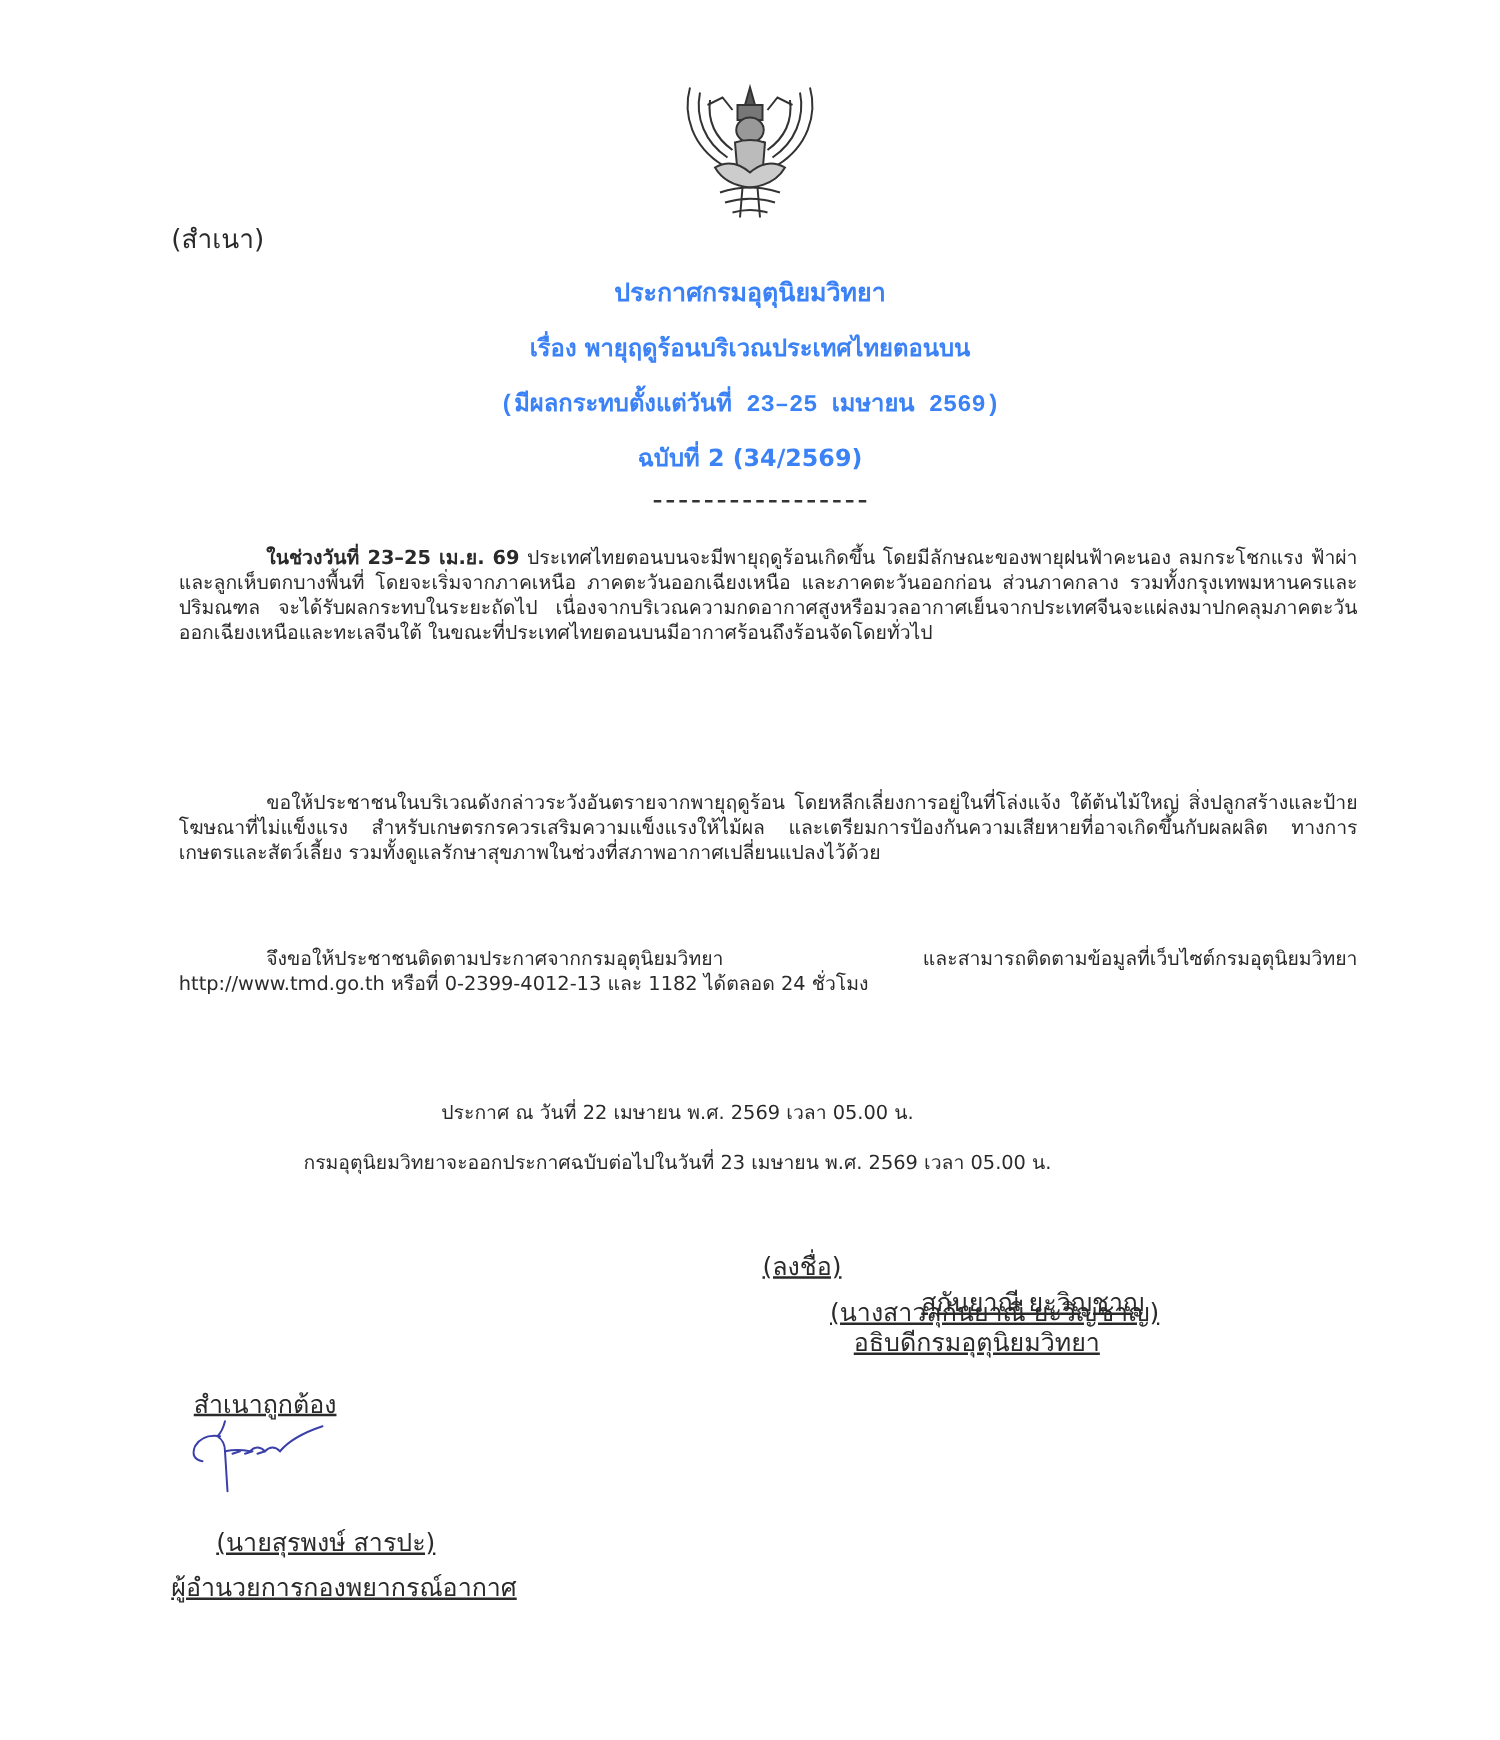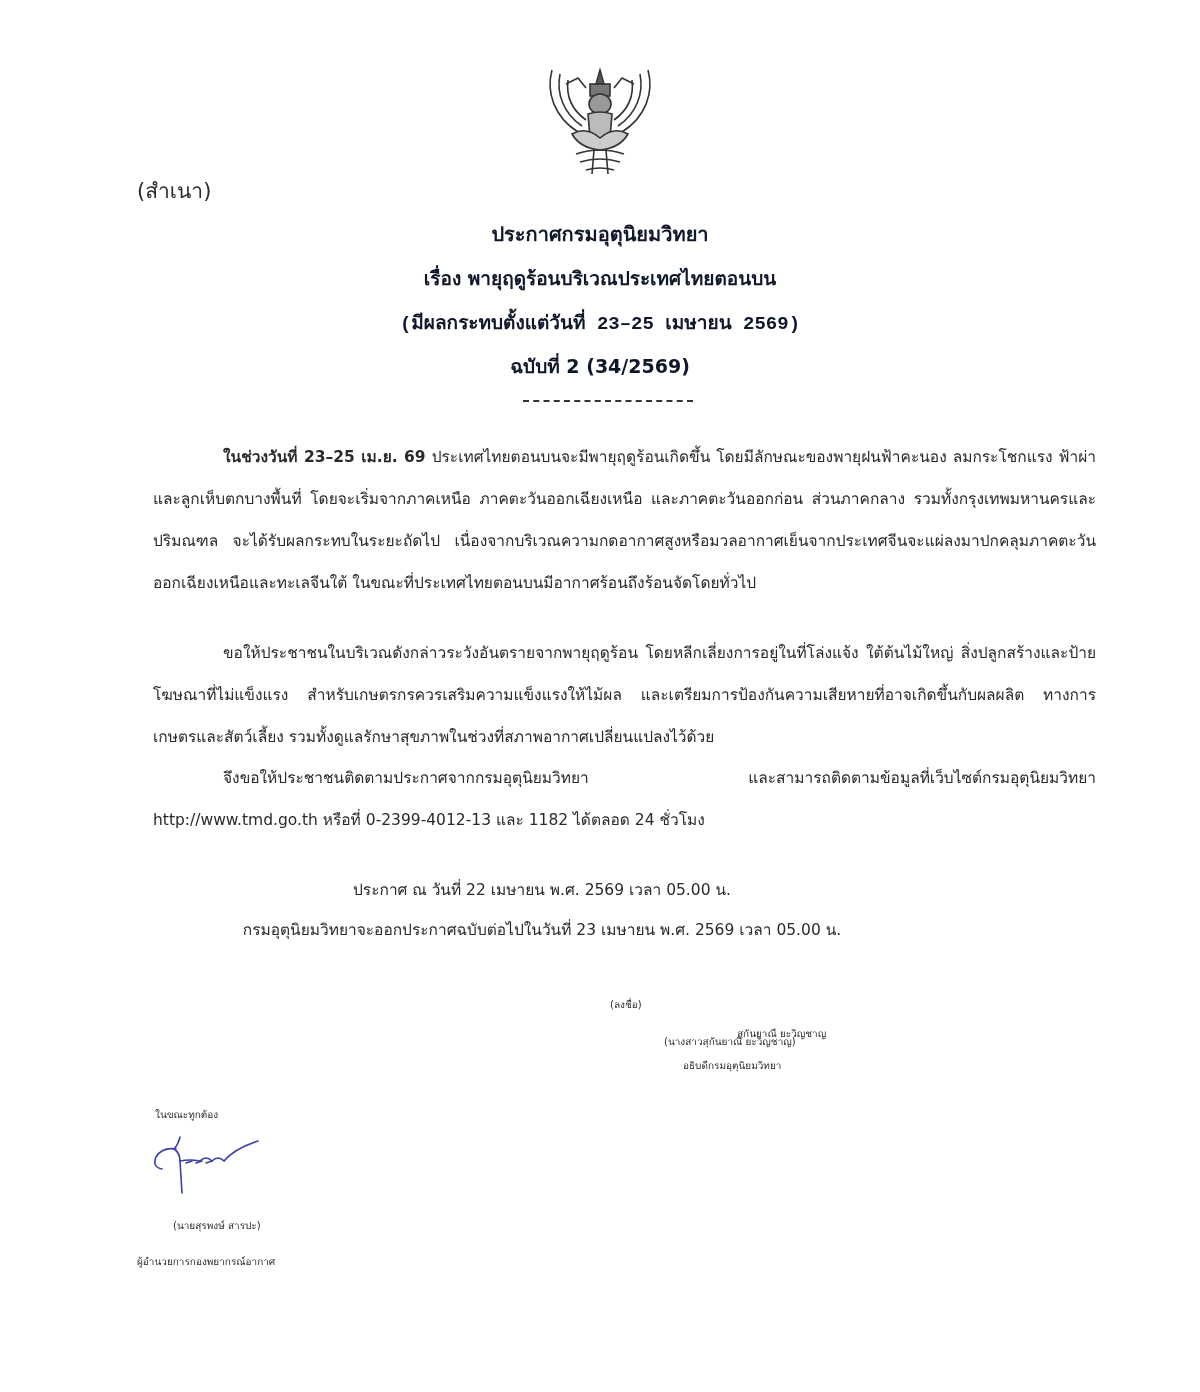--- a/index.html
+++ b/index.html
@@ -4,27 +4,27 @@
 <style>
   html, body { margin: 0; padding: 0; background: #ffffff; }
   body {
     width: 1200px; height: 1392px; position: relative; overflow: hidden;
     font-family: "DejaVu Sans", "Liberation Sans", sans-serif;
     color: #2a2a2a;
   }
   .abs { position: absolute; }
   .garuda { left: 540px; top: 62px; width: 120px; height: 118px; }
   .copy-mark { left: 137px; top: 174px; font-size: 21px; }
-  .title-line { position: absolute; left: 0; width: 1200px; text-align: center; font-weight: bold; font-size: 19px; color: #0f172a; }
+  .title-line { position: absolute; left: 0; width: 1200px; text-align: center; font-weight: bold; font-size: 19px; color: #3b82f6; }
   .divider { left: 523px; top: 400px; width: 170px; border-top: 2px dashed #333; }
-  .para { left: 153px; width: 943px; font-size: 15.5px; line-height: 42px; text-align: justify; text-align-last: left; }
+  .para { left: 143px; width: 943px; font-size: 15.5px; line-height: 20px; text-align: justify; text-align-last: left; }
   .para .indent { display: inline-block; width: 70px; }
   .para b { font-weight: bold; }
   .center-line { left: 0; width: 1084px; text-align: center; font-size: 15.5px; }
-  .sig-line { font-size: 10px; }
+  .sig-line { font-size: 20px; text-decoration: underline; }
   .sig-svg { left: 150px; top: 1135px; width: 115px; height: 60px; }
 </style>
 </head>
 <body>
 
 <div class="abs garuda">
   <svg width="120" height="118" viewBox="0 0 120 118">
     <g fill="none" stroke="#333" stroke-width="1.6">
 
       <path d="M12 8 C6 30 14 55 38 70 M20 12 C16 32 24 52 42 64 M28 18 C26 34 32 48 46 58"></path>
@@ -68,21 +68,21 @@
 </div>
 
 <div class="abs center-line" style="top:877px;">ประกาศ ณ วันที่ 22 เมษายน พ.ศ. 2569 เวลา 05.00 น.</div>
 <div class="abs center-line" style="top:917px;">กรมอุตุนิยมวิทยาจะออกประกาศฉบับต่อไปในวันที่ 23 เมษายน พ.ศ. 2569 เวลา 05.00 น.</div>
 
 <div class="abs sig-line" style="left:610px; top:997px;">(ลงชื่อ)</div>
 <div class="abs sig-line" style="left:737px; top:997px;margin-top:29px;">สุกันยาณี ยะวิญชาญ</div>
 <div class="abs sig-line" style="left:664px; top:1034px;">(นางสาวสุกันยาณี ยะวิญชาญ)</div>
 <div class="abs sig-line" style="left:683px; top:1058px;">อธิบดีกรมอุตุนิยมวิทยา</div>
 
-<div class="abs sig-line" style="left:155px; top:1107px;">ในขณะทูกต้อง</div>
+<div class="abs sig-line" style="left:155px; top:1107px;">สำเนาถูกต้อง</div>
 <div class="abs sig-svg">
   <svg width="115" height="60" viewBox="0 0 115 60">
     <g fill="none" stroke="#3b3fa8" stroke-width="1.6" stroke-linecap="round">
       <path d="M26 14 Q12 12 6 22 Q2 32 12 34"></path>
       <path d="M30 2 Q28 10 24 14 Q30 18 30 26 L32 58"></path>
       <path d="M30 26 Q40 24 50 26 Q56 20 62 26 Q68 20 74 26 Q84 14 108 6"></path>
       <path d="M36 28 L42 26 M46 28 L52 26 M56 28 L62 26"></path>
     </g>
   </svg>
 </div>

